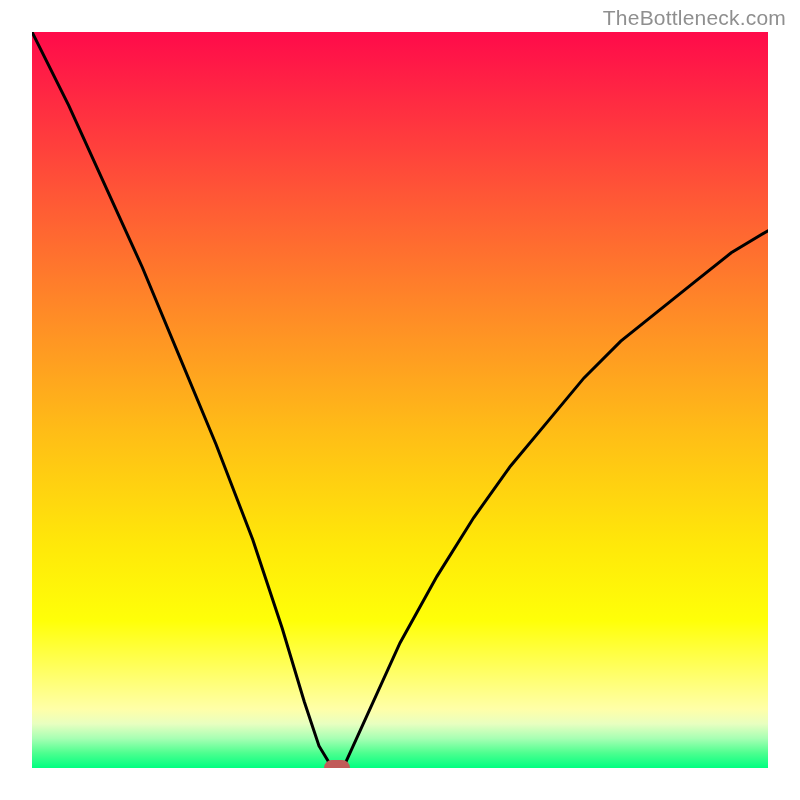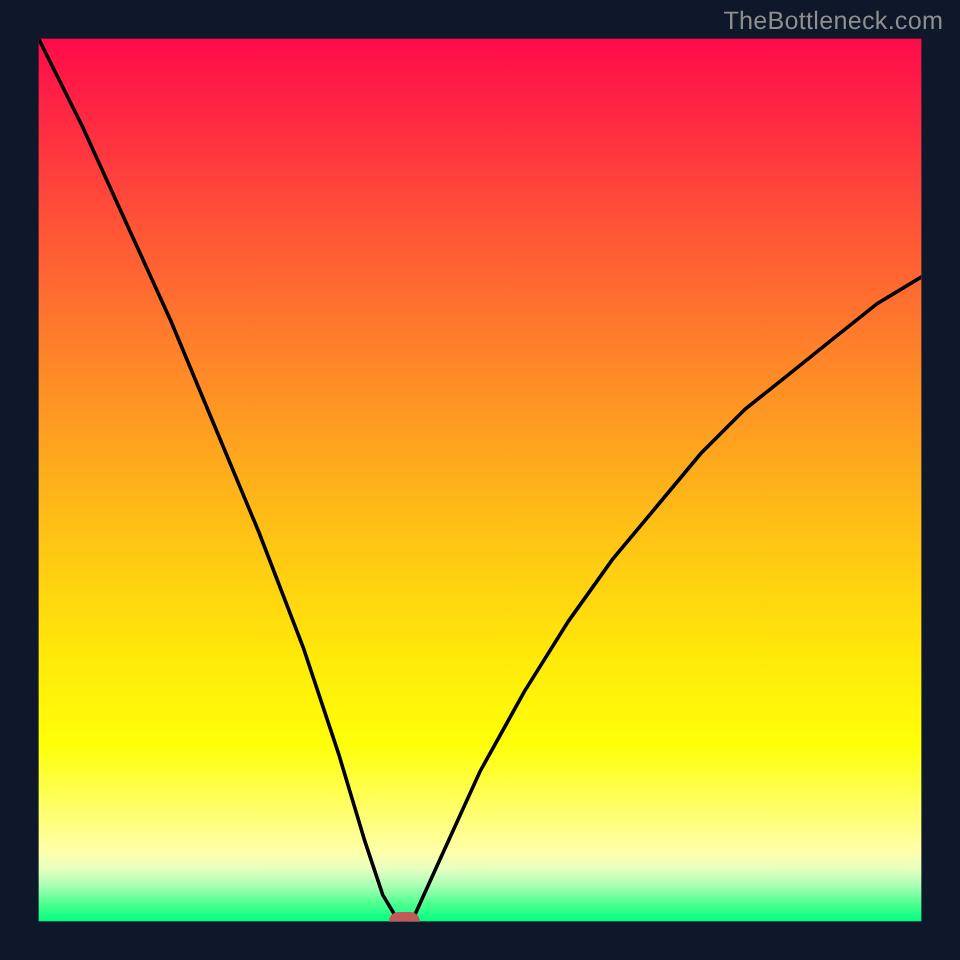--- a/index.html
+++ b/index.html
@@ -10,21 +10,21 @@
     overflow: hidden;
     background: #000;
     font-family: Arial, Helvetica, sans-serif;
   }
   .frame {
     position: absolute;
     left: 0;
     top: 0;
     width: 800px;
     height: 800px;
-    background: #0f172a;
+    background: #ffffff;
   }
   .plot-area {
     position: absolute;
     left: 32px;
     top: 32px;
     width: 736px;
     height: 736px;
     overflow: hidden;
   }
   .gradient {

